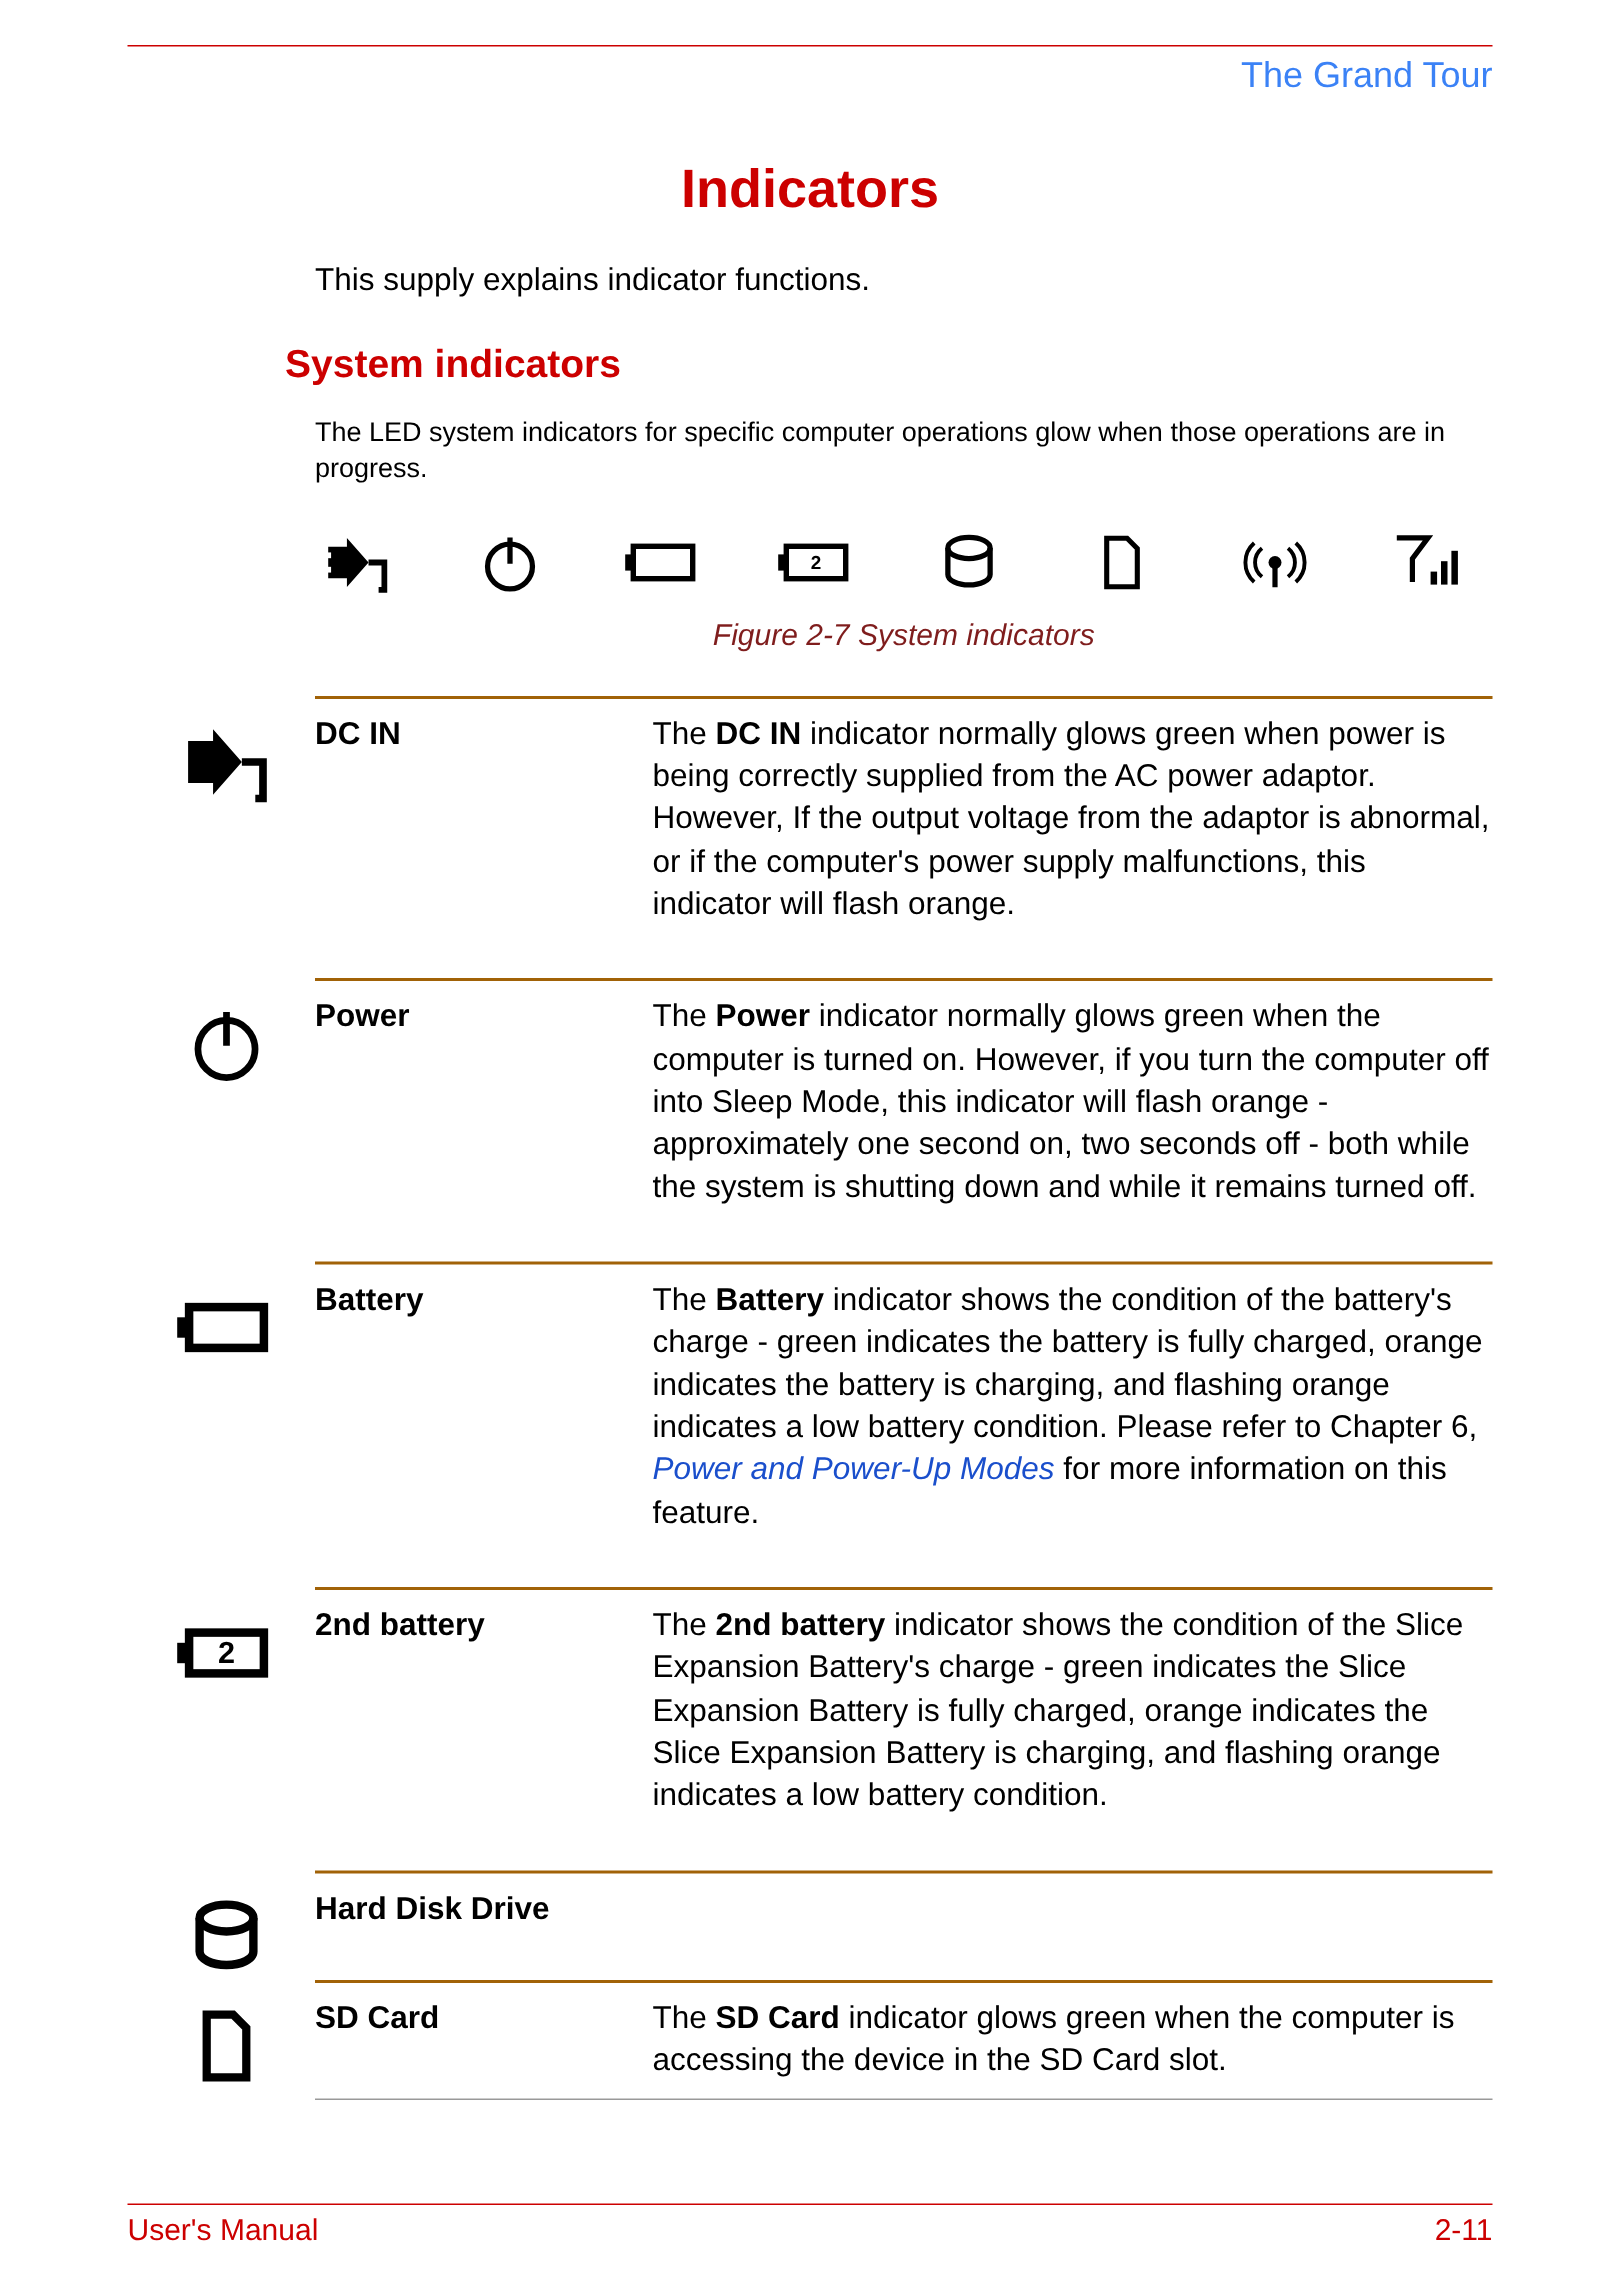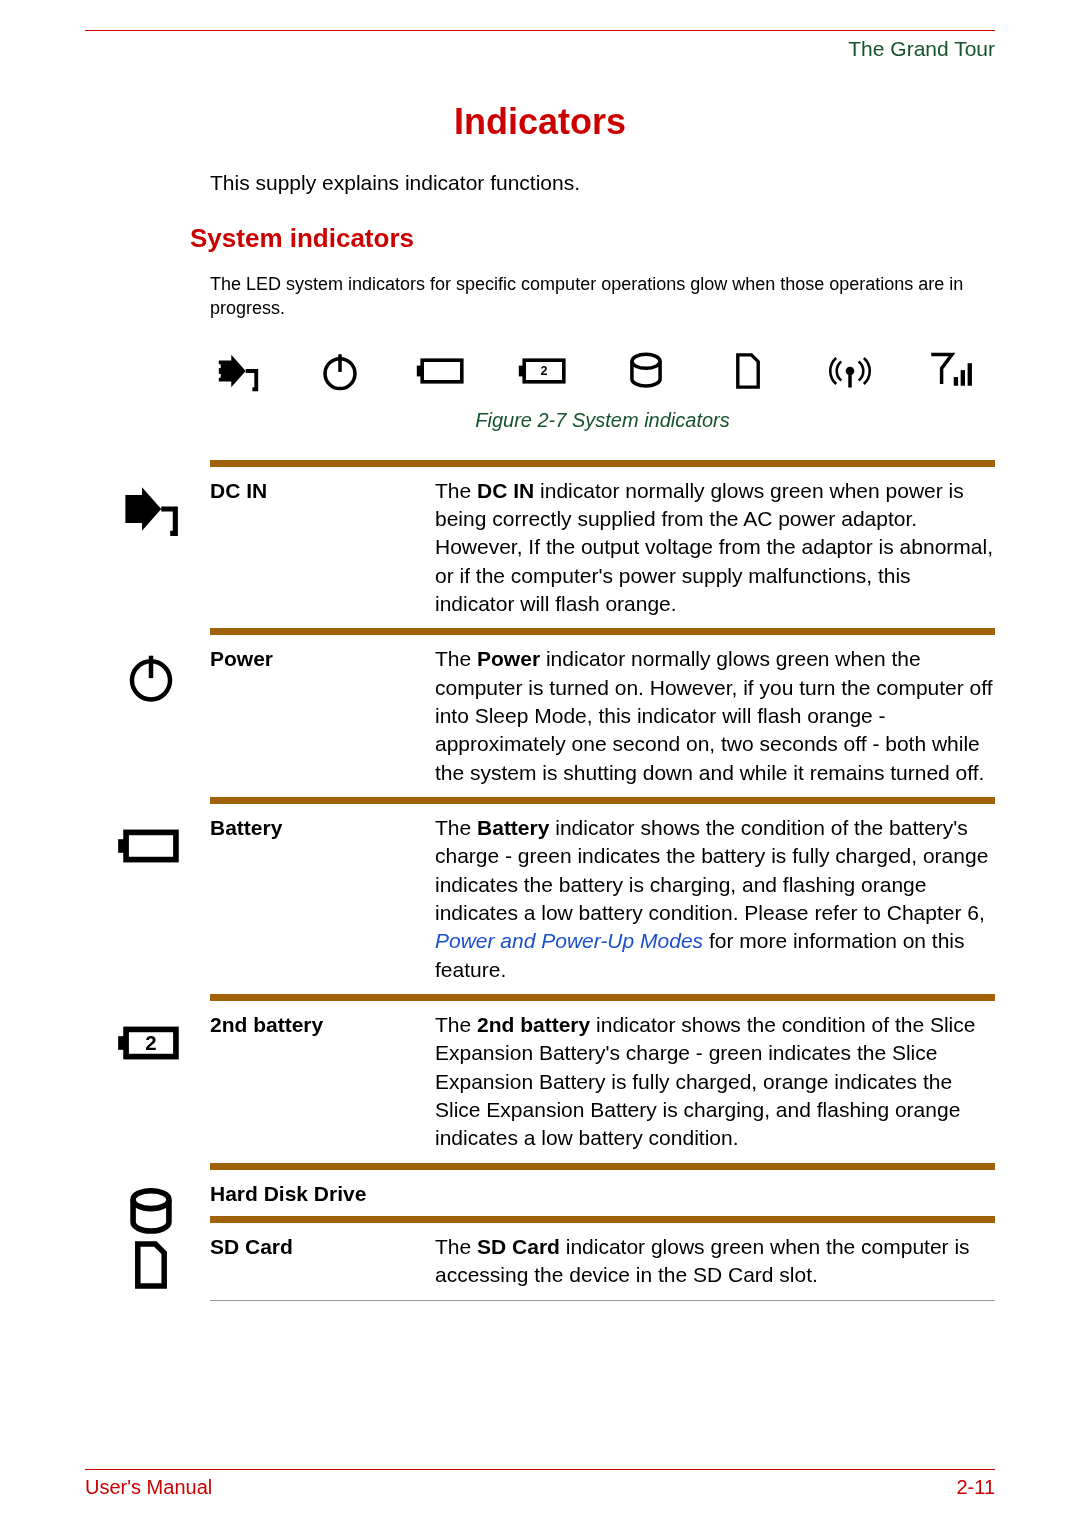--- a/index.html
+++ b/index.html
@@ -13,22 +13,22 @@
   }
   .page {
     padding: 30px 85px 30px 85px;
   }
   .header-line {
     border-top: 1.5px solid #c00;
     margin-bottom: 6px;
   }
   .header-text {
     text-align: right;
-    color: #14532d;
-    font-size: 21px;
+    color: #3b82f6;
+    font-size: 24px;
     margin-bottom: 40px;
   }
   h1.main-heading {
     color: #c00;
     font-size: 36px;
     font-weight: bold;
     margin-bottom: 28px;
     text-align: center;
   }
   .intro-text {
@@ -58,34 +58,35 @@
   }
   .icon {
     width: 56px;
     height: 56px;
     display: flex;
     align-items: center;
     justify-content: center;
   }
   .figure-caption {
     text-align: center;
-    color: #14532d;
+    color: #7f1d1d;
     font-style: italic;
     font-size: 20px;
     margin-left: 125px;
     margin-bottom: 28px;
   }
   .rows-area { margin-left: 0; }
   .row {
     display: flex;
     align-items: flex-start;
-    border-top: 7px solid #a16207;
+    border-top: 2px solid #a16207;
     margin-left: 125px;
     padding: 10px 0 10px 0;
     position: relative;
+    margin-top: 25px;
   }
   .row:last-child { border-bottom: 1px solid #999; justify-content: flex-end; }
   .row-icon {
     position: absolute;
     left: -95px;
     top: 6px;
     width: 72px;
     height: 72px;
     display: flex;
     align-items: center;

